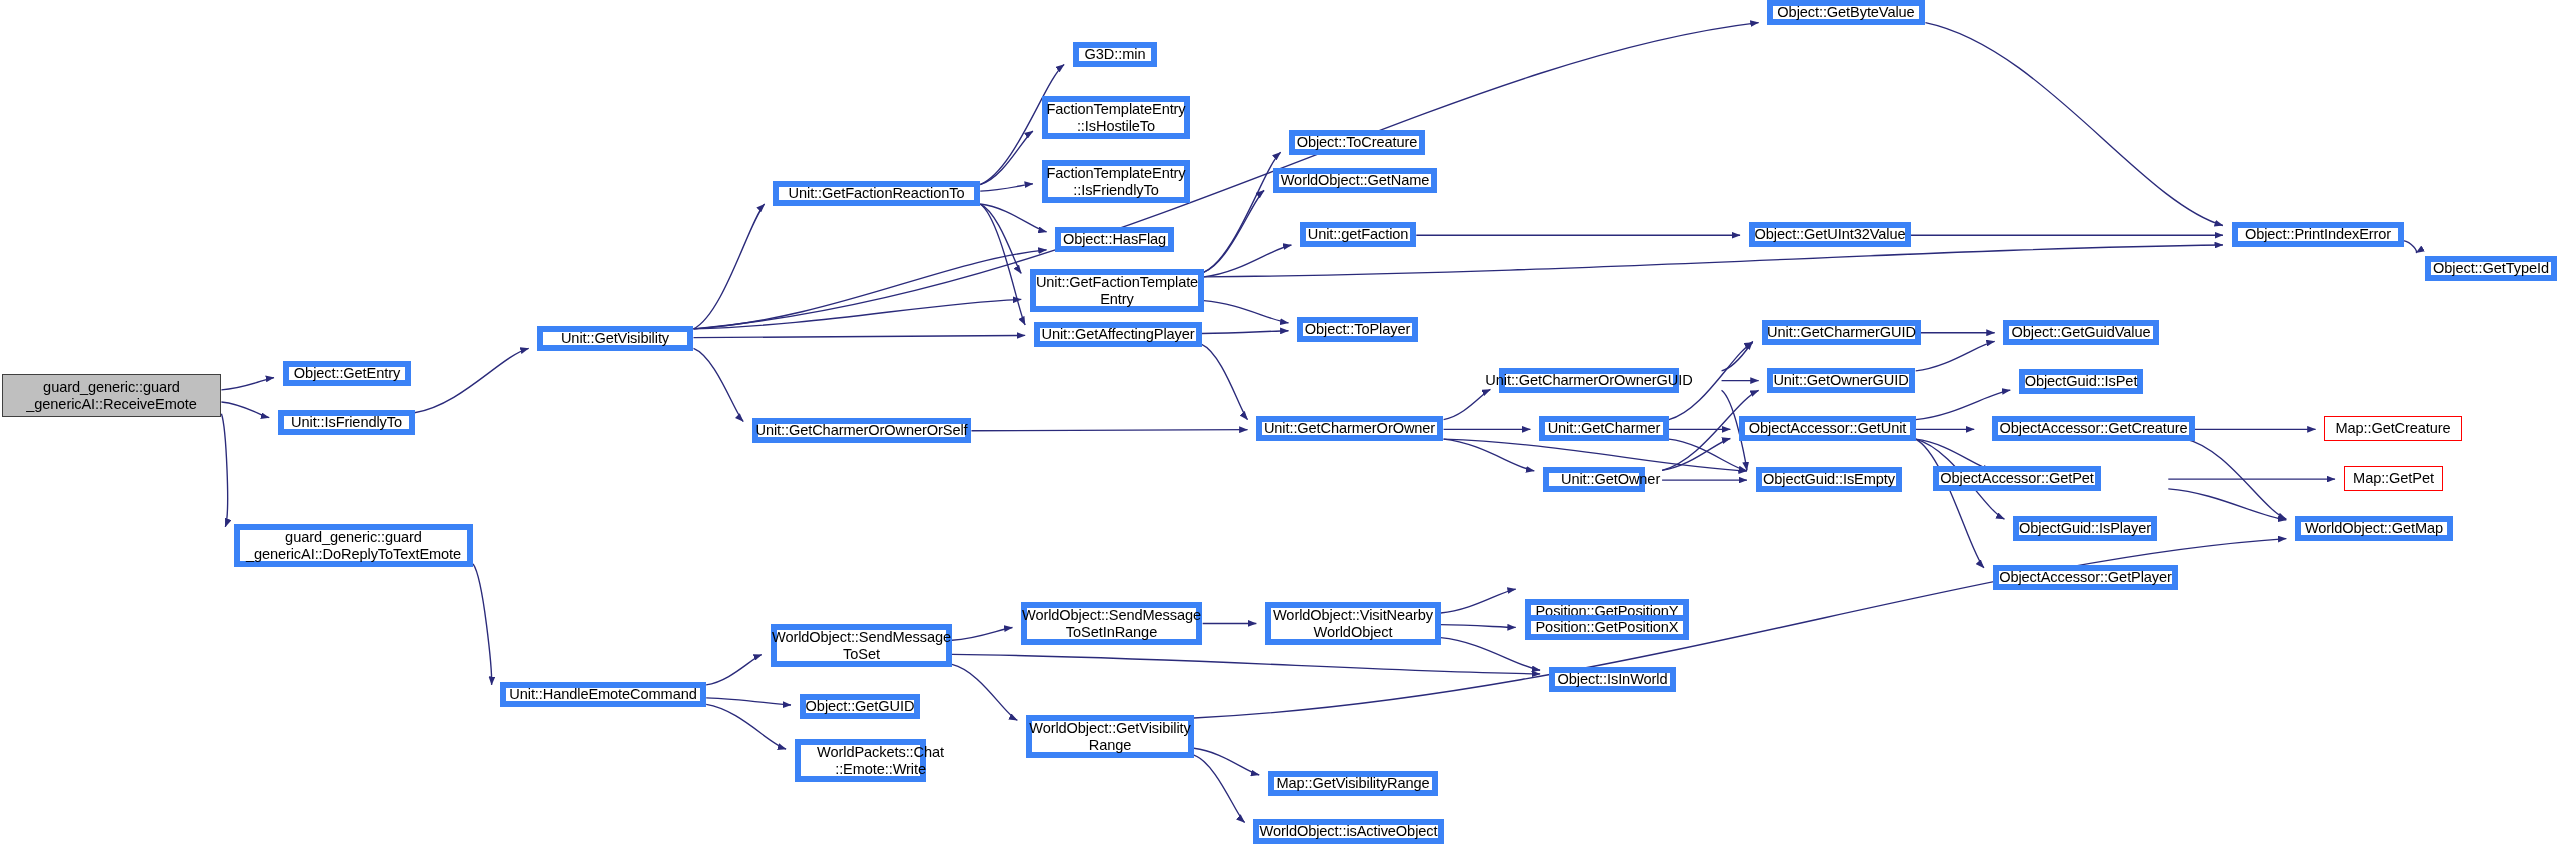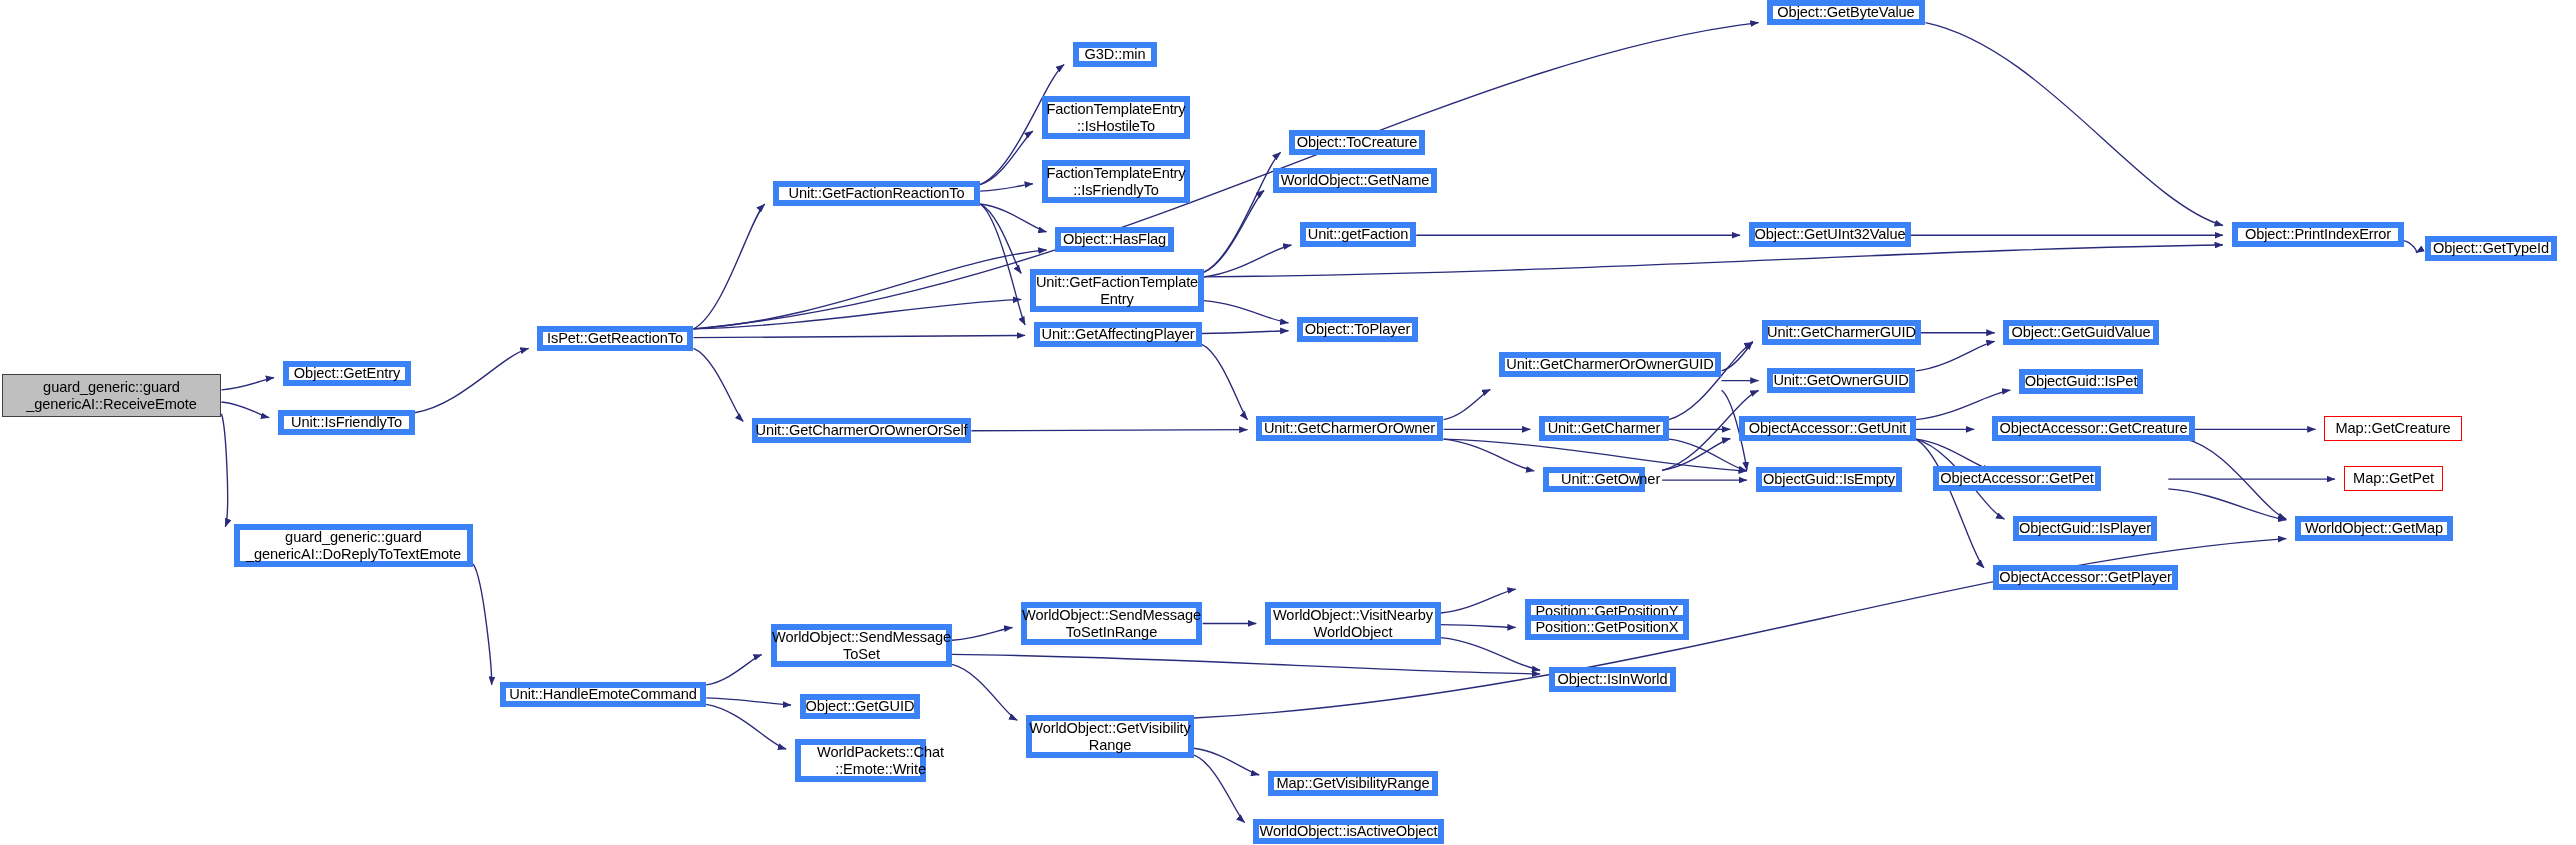--- a/index.html
+++ b/index.html
@@ -128,53 +128,53 @@
         <path d="M 1224 736 C 1653.02 713.92, 2014.3 574.08, 2344 552" fill="none" stroke="#2a2a7a" stroke-width="1.4" marker-end="url(#arrowhead)"></path>
       </g>
   </svg>
   <div id="node-layer">
       <div class="node root" style="left: 2px; top: 374px; width: 219px; height: 43px;">guard_generic::guard
 _genericAI::ReceiveEmote</div>
       <div class="node" style="left: 283px; top: 361px; width: 128px; height: 25px;">Object::GetEntry</div>
       <div class="node" style="left: 278px; top: 410px; width: 137px; height: 25px;">Unit::IsFriendlyTo</div>
       <div class="node" style="left: 234px; top: 524px; width: 239px; height: 43px;">guard_generic::guard
 _genericAI::DoReplyToTextEmote</div>
-      <div class="node" style="left: 537px; top: 326px; width: 156px; height: 25px;">IsPet::GetReactionTo</div>
+      <div class="node" style="left: 537px; top: 326px; width: 156px; height: 25px;">Unit::GetVisibility</div>
       <div class="node" style="left: 773px; top: 181px; width: 207px; height: 25px;">Unit::GetFactionReactionTo</div>
       <div class="node" style="left: 1073px; top: 42px; width: 84px; height: 25px;">G3D::min</div>
       <div class="node" style="left: 1042px; top: 96px; width: 148px; height: 43px;">FactionTemplateEntry
 ::IsHostileTo</div>
       <div class="node" style="left: 1042px; top: 160px; width: 148px; height: 43px;">FactionTemplateEntry
 ::IsFriendlyTo</div>
       <div class="node" style="left: 1055px; top: 227px; width: 119px; height: 25px;">Object::HasFlag</div>
       <div class="node" style="left: 1030px; top: 269px; width: 174px; height: 43px;">Unit::GetFactionTemplate
 Entry</div>
       <div class="node" style="left: 1034px; top: 322px; width: 168px; height: 25px;">Unit::GetAffectingPlayer</div>
       <div class="node" style="left: 752px; top: 418px; width: 219px; height: 25px;">Unit::GetCharmerOrOwnerOrSelf</div>
       <div class="node" style="left: 1289px; top: 130px; width: 136px; height: 25px;">Object::ToCreature</div>
       <div class="node" style="left: 1273px; top: 168px; width: 164px; height: 25px;">WorldObject::GetName</div>
       <div class="node" style="left: 1300px; top: 222px; width: 116px; height: 25px;">Unit::getFaction</div>
       <div class="node" style="left: 1297px; top: 317px; width: 121px; height: 25px;">Object::ToPlayer</div>
       <div class="node" style="left: 1256px; top: 416px; width: 187px; height: 25px;">Unit::GetCharmerOrOwner</div>
       <div class="node" style="left: 1749px; top: 222px; width: 162px; height: 25px;">Object::GetUInt32Value</div>
-      <div class="node" style="left: 1499px; top: 352px; width: 222px; height: 25px;">Unit::GetCharmerOrOwnerGUID</div>
+      <div class="node" style="left: 1499px; top: 368px; width: 180px; height: 25px;">Unit::GetCharmerOrOwnerGUID</div>
       <div class="node" style="left: 1539px; top: 416px; width: 130px; height: 25px;">Unit::GetCharmer</div>
       <div class="node" style="left: 1543px; top: 467px; width: 102px; height: 25px; padding-left: 37px;">Unit::GetOwner</div>
       <div class="node" style="left: 1762px; top: 320px; width: 159px; height: 25px;">Unit::GetCharmerGUID</div>
       <div class="node" style="left: 1767px; top: 368px; width: 148px; height: 25px;">Unit::GetOwnerGUID</div>
       <div class="node" style="left: 1739px; top: 416px; width: 177px; height: 25px;">ObjectAccessor::GetUnit</div>
       <div class="node" style="left: 1756px; top: 467px; width: 146px; height: 25px;">ObjectGuid::IsEmpty</div>
       <div class="node" style="left: 2003px; top: 320px; width: 156px; height: 25px;">Object::GetGuidValue</div>
       <div class="node" style="left: 2019px; top: 369px; width: 124px; height: 25px;">ObjectGuid::IsPet</div>
       <div class="node" style="left: 1983px; top: 416px; width: 203px; height: 25px; margin-left: 9px;">ObjectAccessor::GetCreature</div>
       <div class="node" style="left: 1933px; top: 466px; width: 168px; height: 25px;">ObjectAccessor::GetPet</div>
       <div class="node" style="left: 2013px; top: 516px; width: 144px; height: 25px;">ObjectGuid::IsPlayer</div>
       <div class="node" style="left: 1993px; top: 565px; width: 185px; height: 25px;">ObjectAccessor::GetPlayer</div>
       <div class="node" style="left: 2232px; top: 222px; width: 172px; height: 25px;">Object::PrintIndexError</div>
-      <div class="node" style="left: 2425px; top: 236px; width: 132px; height: 25px;">Object::GetTypeId</div>
+      <div class="node" style="left: 2425px; top: 256px; width: 132px; height: 25px;">Object::GetTypeId</div>
       <div class="node external" style="left: 2324px; top: 416px; width: 138px; height: 25px;">Map::GetCreature</div>
       <div class="node external" style="left: 2344px; top: 466px; width: 99px; height: 25px;">Map::GetPet</div>
       <div class="node" style="left: 2295px; top: 516px; width: 158px; height: 25px;">WorldObject::GetMap</div>
       <div class="node" style="left: 1767px; top: 0px; width: 158px; height: 25px;">Object::GetByteValue</div>
       <div class="node" style="left: 500px; top: 682px; width: 206px; height: 25px;">Unit::HandleEmoteCommand</div>
       <div class="node" style="left: 771px; top: 624px; width: 181px; height: 43px;">WorldObject::SendMessage
 ToSet</div>
       <div class="node" style="left: 800px; top: 694px; width: 120px; height: 25px;">Object::GetGUID</div>
       <div class="node" style="left: 795px; top: 739px; width: 131px; height: 43px; padding-left: 44px;">WorldPackets::Chat
 ::Emote::Write</div>

